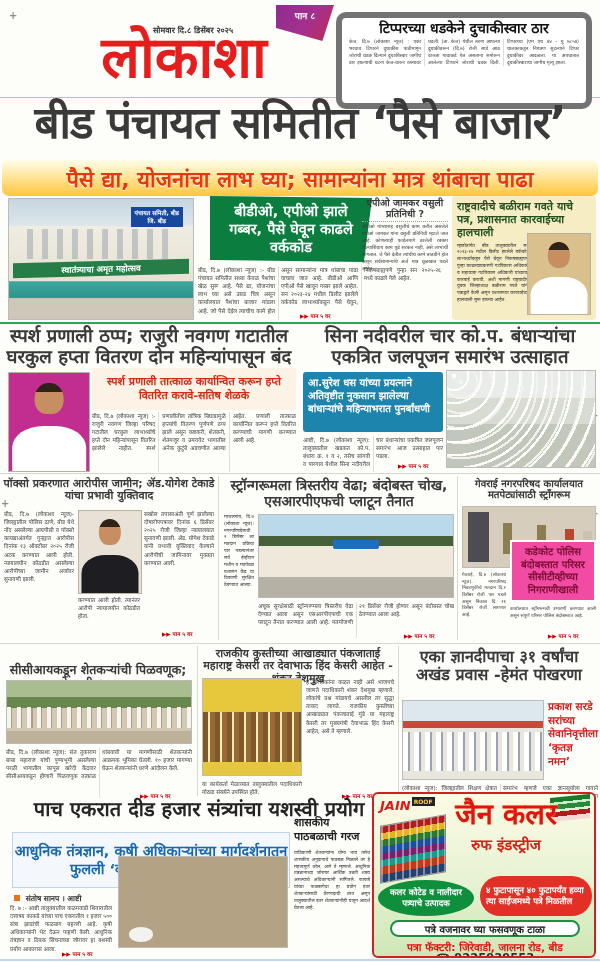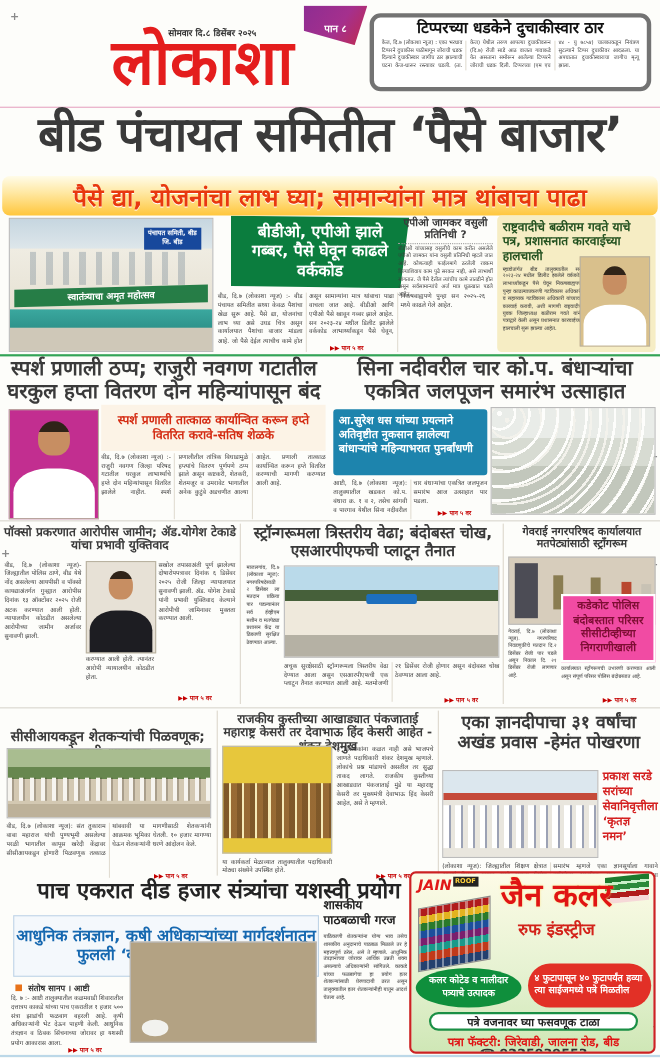--- a/index.html
+++ b/index.html
@@ -15,25 +15,25 @@
   .hrule{position:absolute;background:#d8d5cc;height:1px;}
   .vrule{position:absolute;background:#ddd8cc;width:1px;}
 
   
   #date{left:128px;top:24px;width:130px;font-size:8px;color:#333;text-align:center;font-weight:bold;}
   #logo{left:34px;top:28px;width:300px;font-size:57px;font-weight:800;color:#e41d1d;
         text-align:center;line-height:1;font-family:"DejaVu Serif","Liberation Serif",serif;}
   #pageband{left:276px;top:5px;width:58px;height:32px;
         background:linear-gradient(125deg,#8e2d92 0%,#a5308d 55%,#c22a4a 100%);
         clip-path:polygon(0 0,100% 0,80% 100%,0 64%);color:#fff;font-size:9px;font-weight:bold;
-        display:flex;align-items:center;justify-content:center;padding-top:4px;}
+        display:flex;align-items:flex-start;justify-content:center;padding-top:4px;}
   #pinkline{left:0;top:97px;width:600px;height:1px;background:#e7a6c3;position:absolute;}
 
   
-  #topstory{left:336px;top:12px;width:256px;height:71px;border:4px solid #737373;border-radius:10px;
+  #topstory{left:336px;top:12px;width:256px;height:97px;border:6px solid #737373;border-radius:10px;
         background:#fff;padding:3px 7px;box-sizing:border-box;}
   #topstory .hl{font-size:14px;color:#111;}
   #topstory .tiny{font-size:4.8px;margin-top:2px;}
 
   
   #leadhead{left:0;top:100px;width:600px;font-size:44px;letter-spacing:-1px;line-height:1.05;}
   #yellowstrip{left:2px;top:160px;width:596px;height:36px;border-radius:7px;
         background:linear-gradient(180deg,#fffce9 0%,#ffe9a6 40%,#ffc63c 100%);
         display:flex;align-items:center;justify-content:center;}
   #yellowstrip span{font-size:22px;font-weight:700;color:#e8380f;text-shadow:0 1px 0 #fff;}

